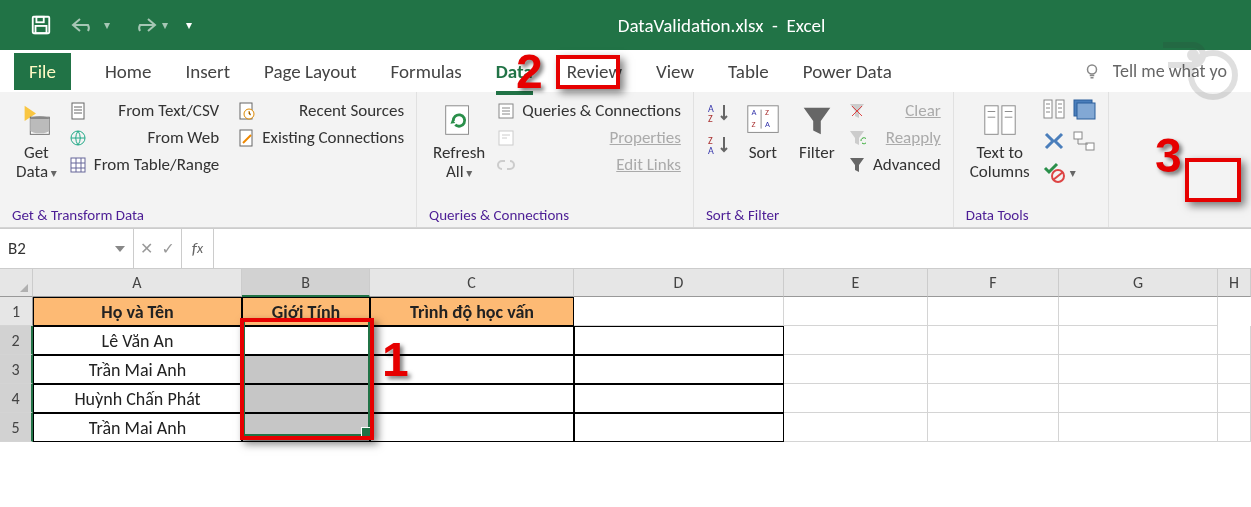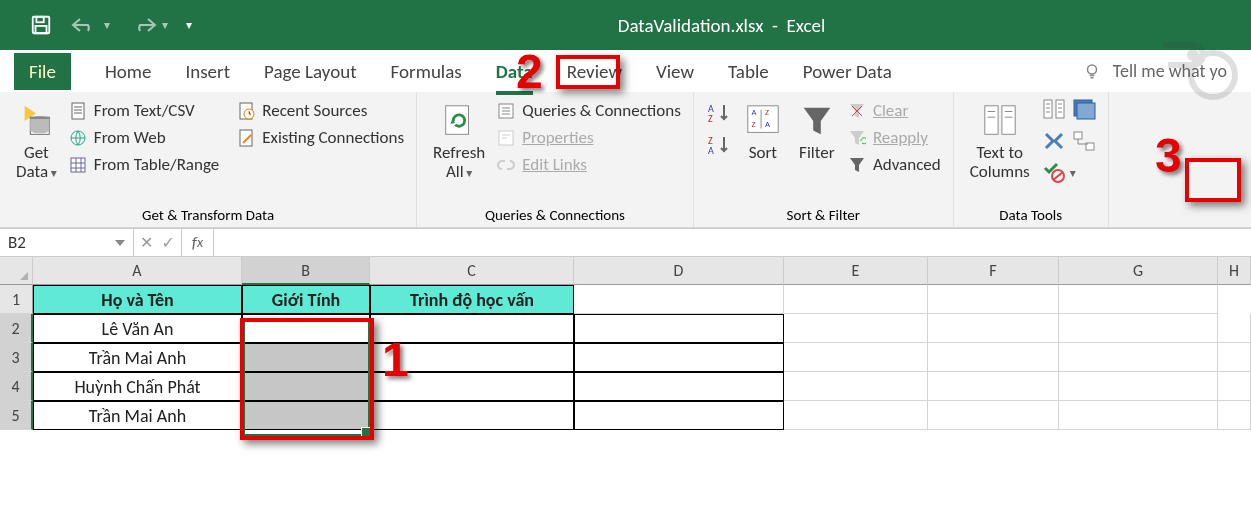--- a/index.html
+++ b/index.html
@@ -17,52 +17,52 @@
   .tab.file { background: #217346; color: #fef9c3; padding: 7px 15px; margin-left: -10px; }
   .tab.active { color: #217346; font-weight: 600; }
   .tab.active::after { content: ""; position: absolute; left: 0; right: 0; bottom: -6px; height: 4px; background: #217346; }
   .tell-me { margin-left: auto; display: flex; align-items: center; gap: 12px; color: #666; font-size: 18px; }
   .bulb { width: 18px; height: 18px; }
 
   
   .ribbon { background: #f3f3f3; border-bottom: 1px solid #d4d4d4; height: 136px; display: flex; align-items: stretch; }
   .group { border-right: 1px solid #e1e1e1; padding: 6px 12px 3px; display: flex; flex-direction: column; }
   .group-body { flex: 1; display: flex; align-items: flex-start; gap: 8px; }
-  .group-label { text-align: center; font-size: 15px; color: #000000; padding-top: 3px; }
+  .group-label { text-align: left; font-size: 15px; color: #4c1d95; padding-top: 3px; }
   .big-btn { display: flex; flex-direction: column; align-items: center; justify-content: flex-start; padding: 4px 4px 0; cursor: pointer; }
   .big-btn .big-icon { width: 38px; height: 38px; margin-bottom: 4px; }
   .big-btn .big-label { font-size: 17px; text-align: center; line-height: 1.1; color: #333; }
   .item-list { display: flex; flex-direction: column; gap: 6px; padding-top: 2px; }
-  .small-item { display: flex; align-items: center; gap: 7px; font-size: 17px; color: #333; cursor: pointer; white-space: nowrap; }
+  .small-item { display: flex; align-items: center; gap: 7px; font-size: 17px; color: #333; cursor: pointer; white-space: nowrap; justify-content: space-between; }
   .small-item.disabled { color: #aaa; text-decoration: underline; }
   .small-icon { width: 18px; height: 18px; flex: none; }
   .chev { font-size: 12px; color: #666; }
   .stacked-icons { display: flex; flex-direction: column; gap: 6px; }
   .stacked-icons > div { display:flex; gap:6px; }
 
   
-  .formula-bar { height: 29px; border: 1px solid #ccc; border-left: none; border-right: none; display: flex; align-items: stretch; background: #fff; }
+  .formula-bar { height: 41px; border: 1px solid #ccc; border-left: none; border-right: none; display: flex; align-items: stretch; background: #fff; }
   .name-box { width: 134px; border-right: 1px solid #ccc; display: flex; align-items: center; padding: 0 8px; font-size: 17px; color: #333; position: relative; }
   .name-box::after { content: ""; position: absolute; right: 8px; top: 50%; border-left: 5px solid transparent; border-right: 5px solid transparent; border-top: 6px solid #888; transform: translateY(-50%); }
   .fb-btns { display: flex; align-items: center; border-right: 1px solid #ccc; padding: 0 6px; gap: 8px; color: #999; }
   .fx-label { border-right: 1px solid #ccc; padding: 0 10px; display: flex; align-items: center; font-style: italic; font-size: 17px; color: #666; }
   .formula-input { flex: 1; }
 
   
   .grid { overflow: hidden; }
   .col-headers { display: grid; grid-template-columns: 33px 209px 128px 204px 210px 144px 131px 159px 33px; height: 28px; }
   .col-headers > div { border-right: 1px solid #ccc; border-bottom: 1px solid #999; background: #e6e6e6; display: flex; align-items: center; justify-content: center; font-size: 16px; color: #444; }
   .col-headers .select-all { background: #e6e6e6; border-right:1px solid #ccc; position:relative;}
   .col-headers .select-all::after{content:""; position:absolute; right:4px; bottom:4px; border-left:8px solid transparent; border-bottom:8px solid #b0b0b0;}
   .col-headers .sel { background: #d2d2d2; border-bottom:2px solid #217346; }
   .row { display: grid; grid-template-columns: 33px 209px 128px 204px 210px 144px 131px 159px 33px; height: 29px; }
   .row > div { border-right: 1px solid #d4d4d4; border-bottom: 1px solid #d4d4d4; display: flex; align-items: center; justify-content: center; font-size: 18px; color: #222; }
   .row .row-hdr { background: #e6e6e6; border-right: 1px solid #999; font-size: 16px; color: #444; }
   .row .row-hdr.sel { background: #d2d2d2; border-right: 2px solid #217346; }
-  .th { background: #5eead4; font-weight: bold; border: 1px solid #000 !important; }
+  .th { background: #fdba74; font-weight: bold; border: 1px solid #000 !important; }
   .dcell { border: 1px solid #000 !important; }
   .dcell.name { justify-content: center; text-align: center; }
   .dcell.selrange { background: #c6c6c6; }
   .dcell.selrange.first { background: #fff; }
 
   
   .hl { position: absolute; border: 4px solid #e60000; pointer-events: none; box-shadow: 4px 4px 8px rgba(0,0,0,.5);}
   .hl-num { font-family: Arial Black, sans-serif; font-weight: 900; color: #e60000; font-size: 48px; position: absolute; text-shadow: 3px 3px 4px rgba(0,0,0,.5);}
   .green-sel { position: absolute; border: 2px solid #217346; pointer-events: none; }
   .green-sel::after { content: ""; position: absolute; right: -3px; bottom: -3px; width: 8px; height: 8px; background: #217346; border: 1px solid #fff; }

